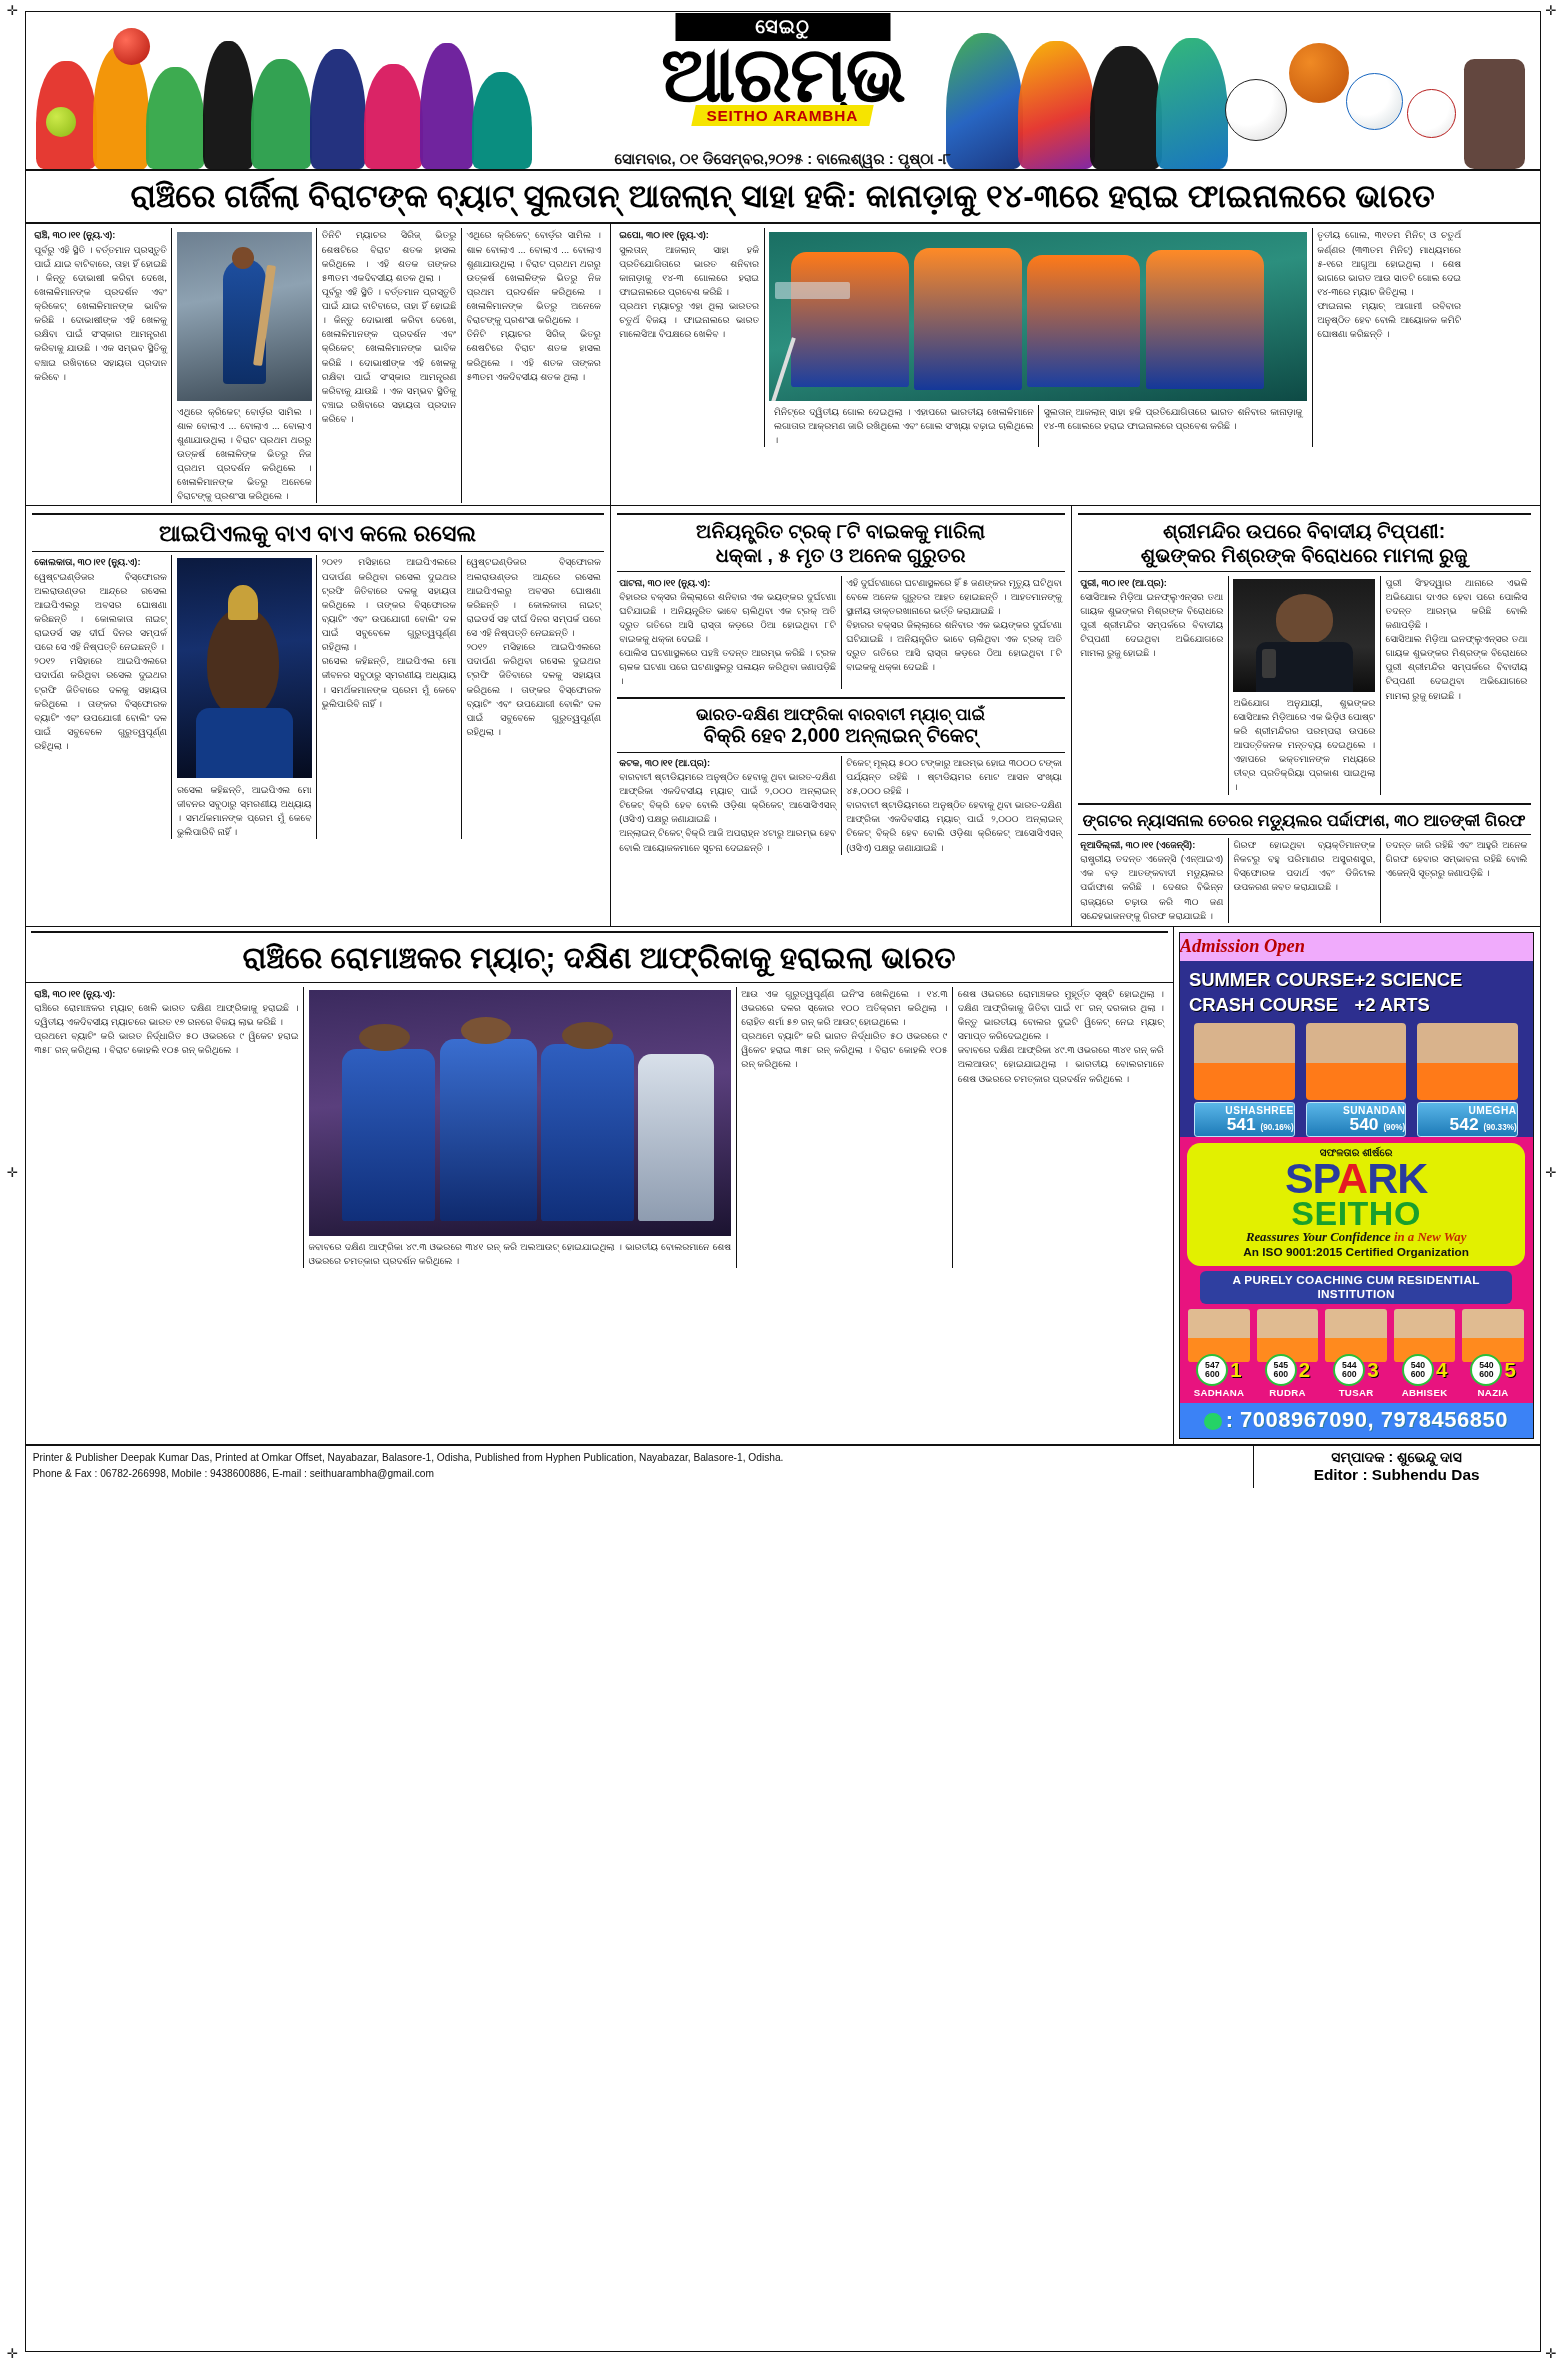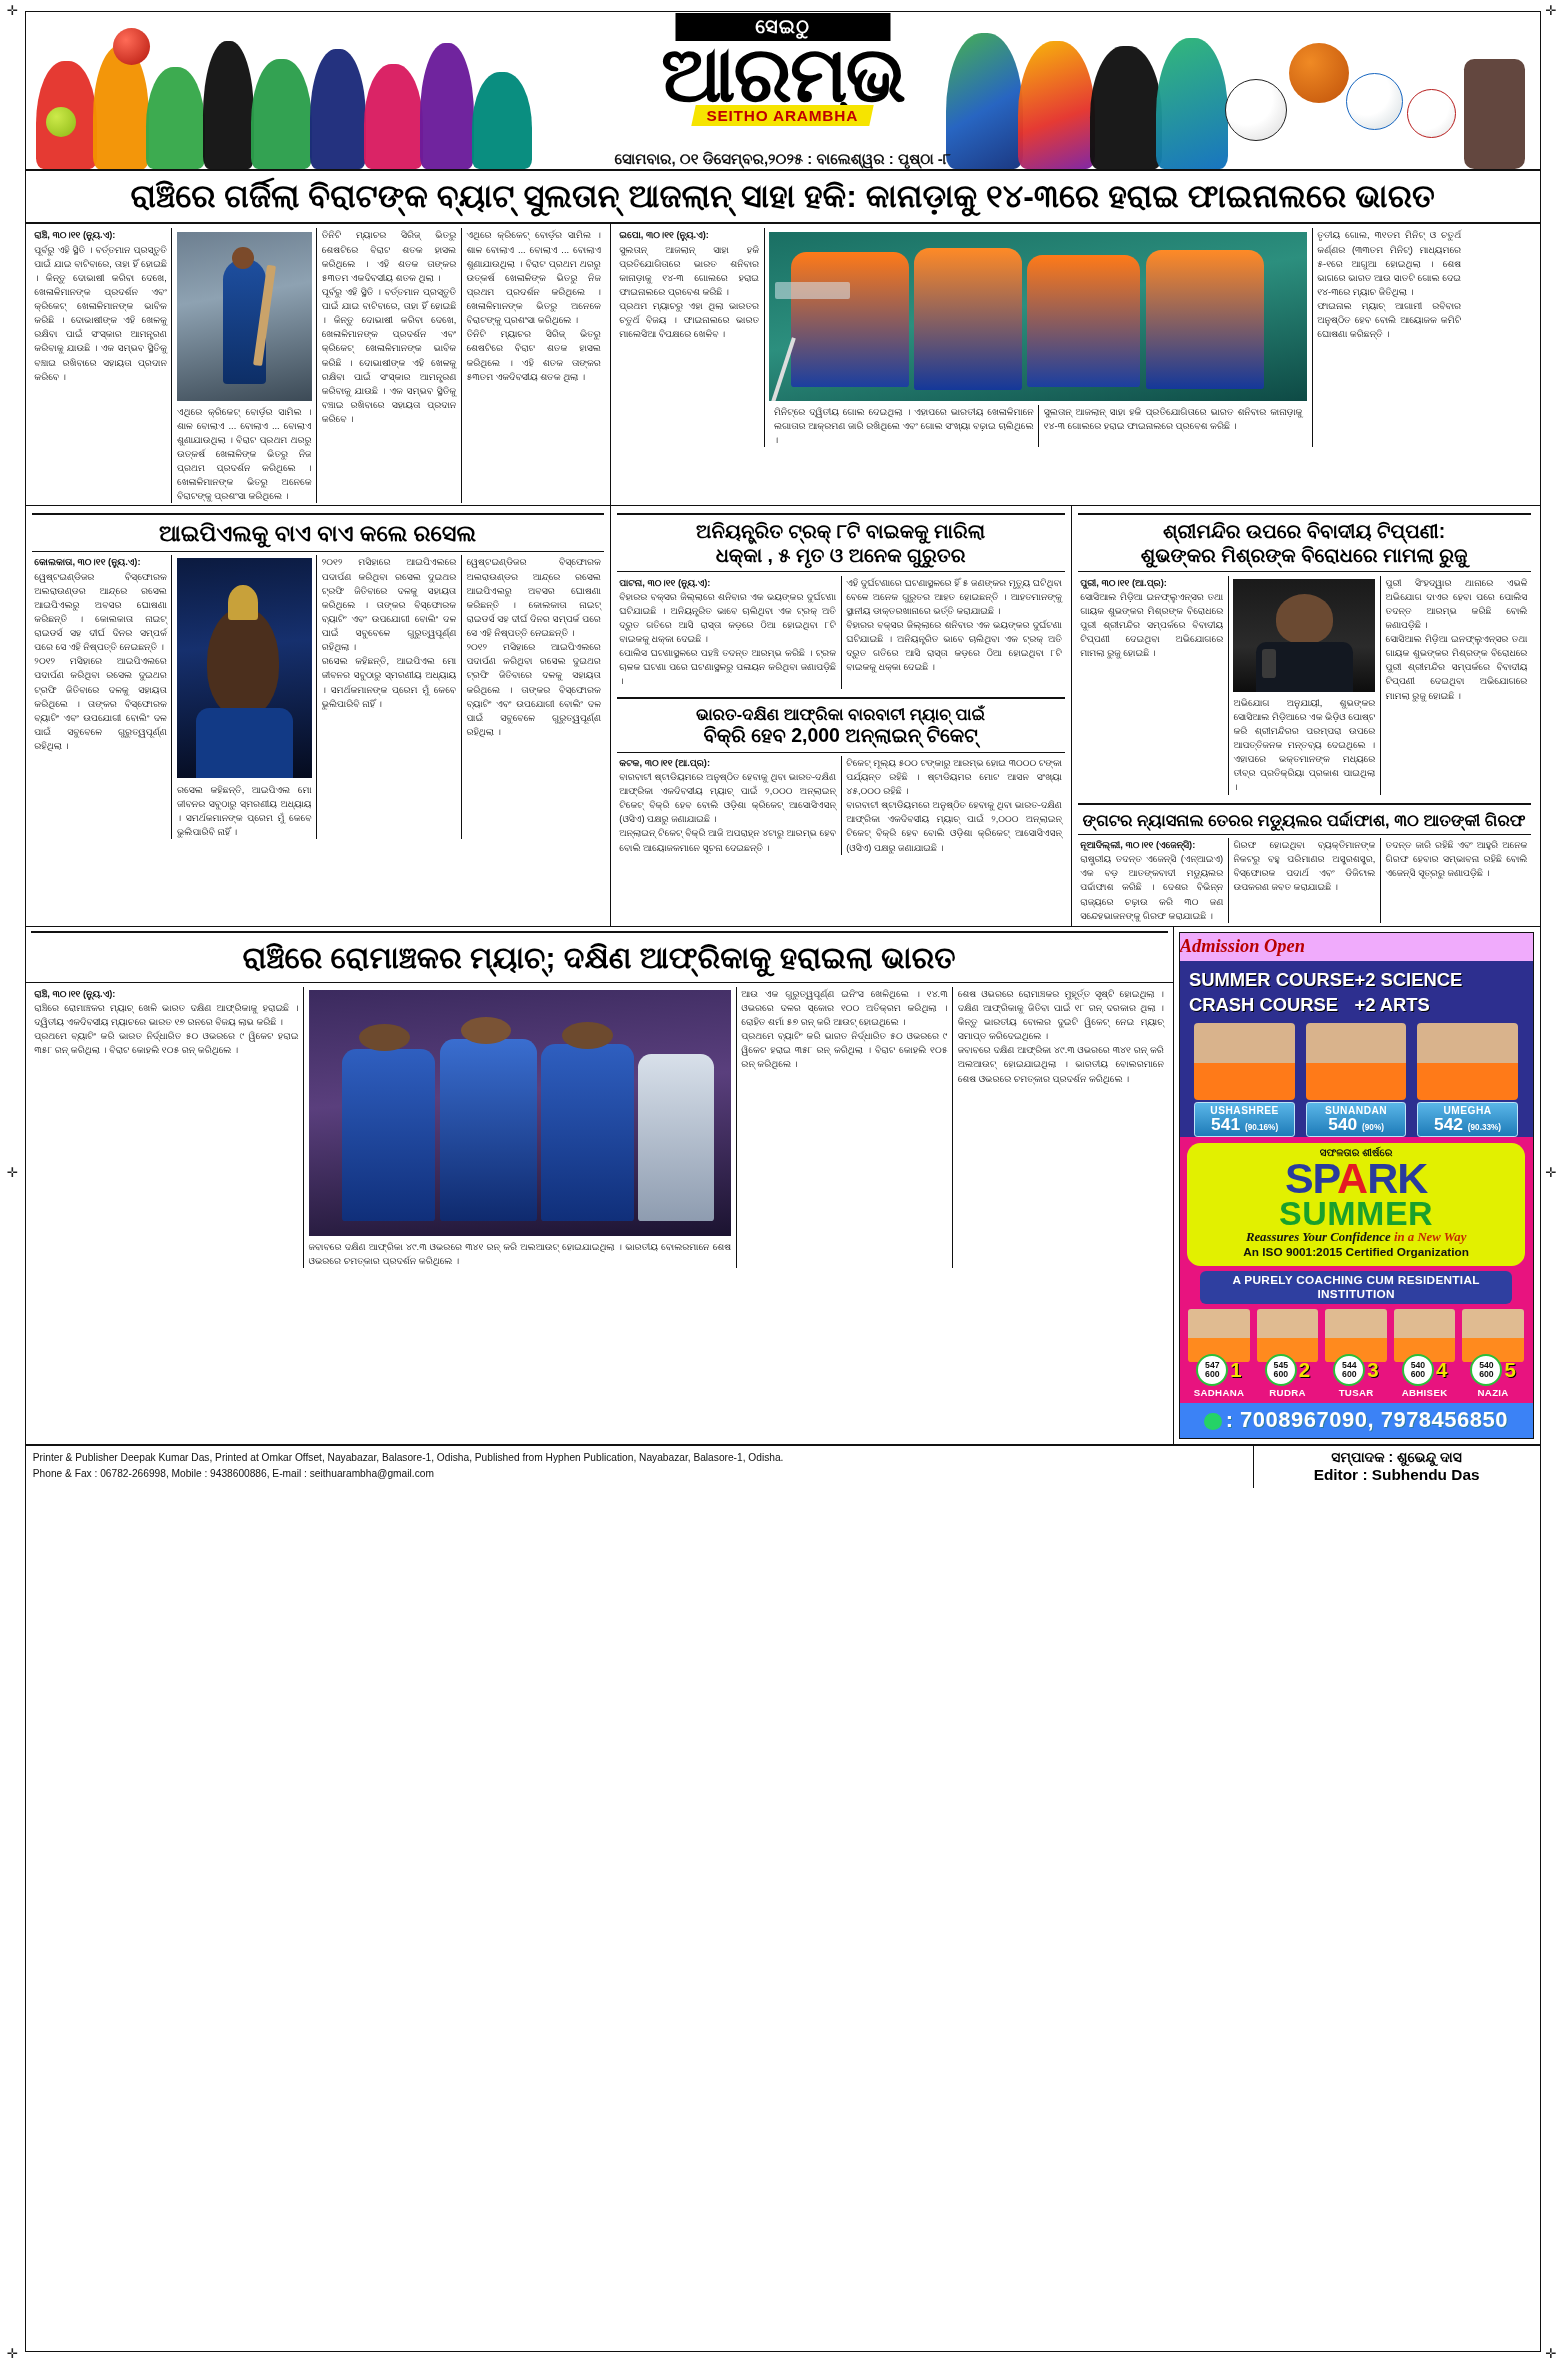--- a/index.html
+++ b/index.html
@@ -120,21 +120,21 @@
     position:relative; overflow:hidden;
   }
   .ad-top { background:#f0abfc; text-align:left; padding:3.1px 0 4.1px; }
   .ad-top span { color:#b80000; font-size:18.4px; font-weight:bold; font-style:italic; font-family:"Liberation Serif", serif; }
   .ad-blue { background:#2d2f8f; padding:7.2px 9.2px 0; }
   .ad-courses { display:flex; }
   .ad-courses div { color:#fff; font-weight:bold; font-size:18.4px; line-height:1.35; text-shadow:1px 1px 0 #000; }
   .ad-students { display:flex; justify-content:space-around; margin-top:5.1px; }
   .ad-stud { width:30%; text-align:center; }
   .ad-face { height:77px; background:linear-gradient(#d9b38c 52%, #ff7a18 52%); border-radius:4.1px; }
-  .ad-plate { background:linear-gradient(#5ab6e8,#1e7bb8); border:1px solid #bfe4f7; border-radius:3.1px; margin-top:2px; padding:1.5px 0 2.6px; }
+  .ad-plate { background:linear-gradient(#5ab6e8,#1e7bb8); border:1px solid #bfe4f7; border-radius:3.1px; margin-top:2px; padding:1.5px 0 2.6px;text-align:right; }
   .ad-plate .nm { color:#fff; font-size:10.2px; font-weight:bold; letter-spacing:0.5px; }
   .ad-plate .sc { color:#fff; font-size:17.4px; font-weight:bold; line-height:1; }
   .ad-plate .sc small { font-size:8.2px; }
   .ad-logo { background:#e2f000; border-radius:13.3px; margin:6.1px 7.2px 0; padding:4.1px 5.1px 7.2px; text-align:center; position:relative; }
   .ad-logo .odia-tag { font-size:10.2px; font-weight:bold; color:#111; }
   .ad-logo .spark { font-size:43px; font-weight:bold; letter-spacing:-1px; line-height:.92; color:#2a3c9c; }
   .ad-logo .spark .a { color:#e51b24; }
   .ad-logo .classes { font-size:34px; font-weight:bold; color:#1aa02c; line-height:.92; letter-spacing:0.5px; }
   .ad-logo .reassure { font-family:"Liberation Serif", serif; font-style:italic; font-weight:bold; font-size:12.8px; color:#111; }
   .ad-logo .reassure em { color:#c42a00; }
@@ -462,21 +462,21 @@
                 <div class="nm">UMEGHA</div>
                 <div class="sc"><span>542</span> <small>(90.33%)</small></div>
               </div>
             </div>
           </div>
         </div>
 
         <div class="ad-logo">
           <div class="odia-tag">ସଫଳତାର ଶୀର୍ଷରେ</div>
           <div class="spark"><span>SP</span><span class="a">A</span><span>RK</span></div>
-          <div class="classes">SUMMER</div>
+          <div class="classes">SEITHO</div>
           <div class="reassure"><span>Reassures Your Confidence</span> <em>in a New Way</em></div>
           <div class="iso">An ISO 9001:2015 Certified Organization</div>
         </div>
 
         <div class="ad-banner2">A PURELY COACHING CUM RESIDENTIAL INSTITUTION</div>
 
         <div class="ad-row5">
           <div class="ad-r5">
             <div class="f"></div>
             <div class="mark">

